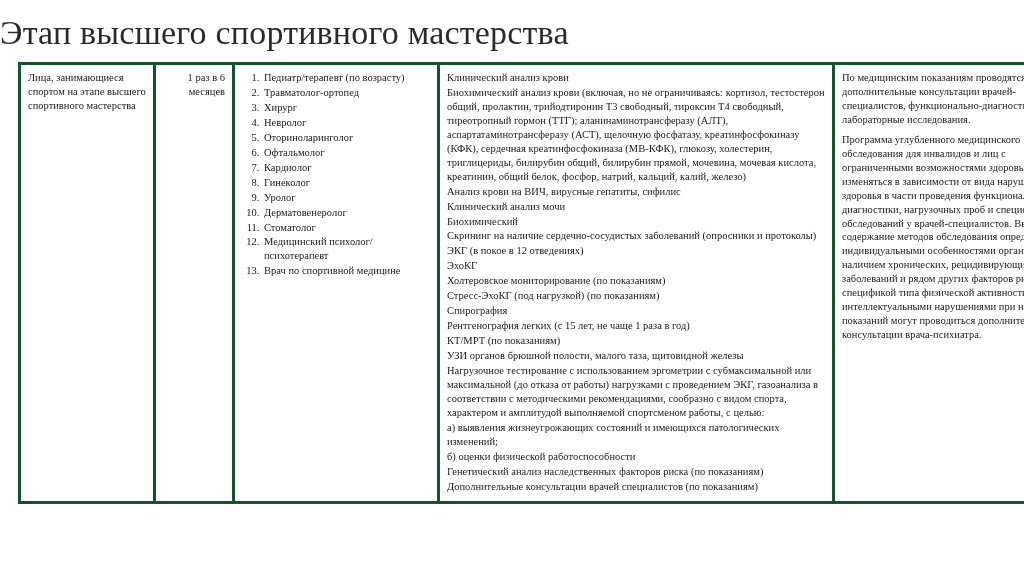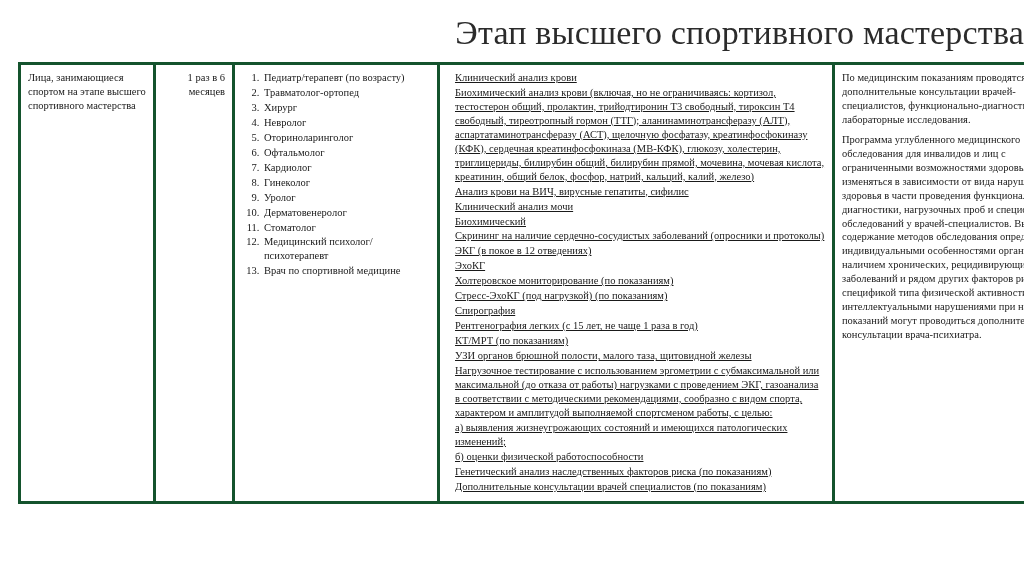--- a/index.html
+++ b/index.html
@@ -14,21 +14,21 @@
     color: #1a1a1a;
     overflow: hidden;
   }
   .page {
     position: relative;
     width: 1024px;
     height: 574px;
     box-sizing: border-box;
   }
   .title {
-    text-align: right;
+    text-align: left;
     font-family: "Liberation Serif", serif;
     font-size: 34px;
     font-weight: normal;
     color: #2b2b2b;
     margin: 14px 0 10px 0;
     letter-spacing: 0.2px;
   }
   .table-wrap {
     padding: 0 18px;
     box-sizing: border-box;
@@ -56,22 +56,21 @@
     margin: 0;
     padding-left: 20px;
     list-style-position: outside;
   }
   ol.spec-list li {
     margin: 0 0 1px 0;
     padding-left: 2px;
     line-height: 1.33;
   }
   .lines p {
-    margin: 0 0 1px 8px;
-    text-decoration: underline;
+    margin: 0 0 1px 0;
   }
   .p-block p {
     margin: 0 0 6px 0;
   }
   .p-block p:last-child { margin-bottom: 0; }
 </style>
 </head>
 <body>
 
 <div class="page">

